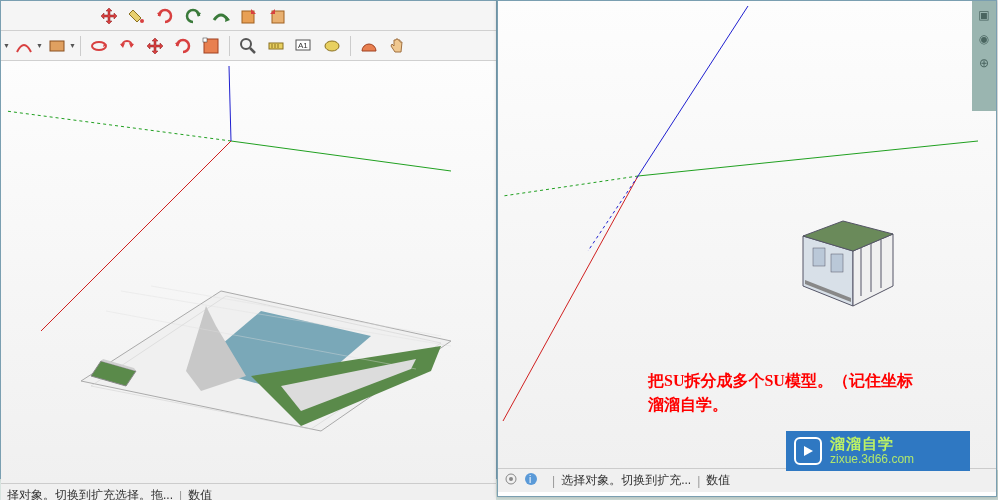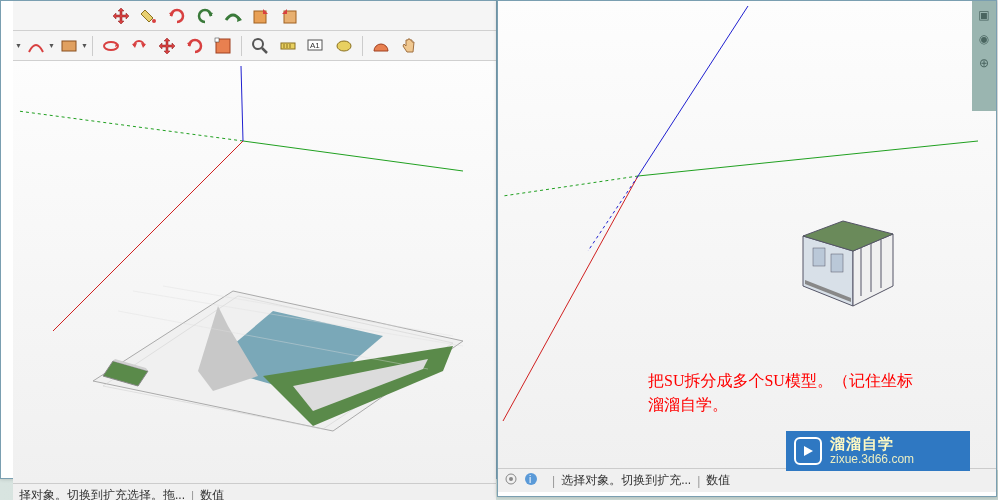--- a/index.html
+++ b/index.html
@@ -1,31 +1,31 @@
 <!DOCTYPE html>
 <html><head>
 <meta charset="utf-8">
 <style>
 * { margin: 0; padding: 0; box-sizing: border-box; }
 body { width: 998px; height: 500px; font-family: "Microsoft YaHei", sans-serif; font-size: 12px; background: #e8e8e8; overflow: hidden; position: relative; }
 .app-window { position: absolute; background: #fff; border: 1px solid #7a9fb1; box-shadow: 0 0 4px rgba(0,0,0,0.2); }
-.left-window { left: 0; top: 0; width: 497px; height: 479px; padding-left: 12px; }
+.left-window { left: 0; top: 0; width: 497px; height: 479px; }
 .right-window { left: 497px; top: 0; width: 500px; height: 497px; }
 .toolbar { display: flex; align-items: center; padding: 2px 4px; background: #f5f5f5; border-bottom: 1px solid #d0d0d0; height: 30px; }
 .toolbar.t2 { border-top: none; }
 .tool-btn { width: 26px; height: 24px; display: flex; align-items: center; justify-content: center; margin: 0 1px; border-radius: 2px; cursor: pointer; }
 .tool-sep { width: 1px; height: 20px; background: #ccc; margin: 0 4px; }
 .dropdown-arrow { font-size: 7px; color: #555; margin-left: -2px; }
 .viewport { position: relative; width: 100%; background: linear-gradient(to bottom, #fdfdfd 0%, #f0f0f0 100%); flex: 1; overflow: hidden; }
 .left-window .viewport { height: 422px; }
-.right-window .viewport { height: 467px; }
+.right-window .viewport { height: 467px; font-weight: bold; }
 .status-bar { height: 24px; background: #f0f0f0; border-top: 1px solid #ccc; display: flex; align-items: center; padding: 0 6px; font-size: 12px; color: #333; }
 .status-sep { margin: 0 6px; color: #999; }
 .annotation { position: absolute; color: #ff0000; font-size: 16px; font-family: SimSun, serif; line-height: 1.5; }
-.watermark { position: absolute; right: 28px; bottom: 29px; width: 184px; height: 40px; background: #2f78c2; color: #fef9c3; display: flex; align-items: center; padding: 0 8px; font-size: 13px; }
+.watermark { position: absolute; right: 28px; bottom: 29px; width: 184px; height: 40px; background: #2f78c2; color: #bef264; display: flex; align-items: center; padding: 0 8px; font-size: 13px; }
 .wm-logo { width: 28px; height: 28px; border: 2px solid #fff; border-radius: 6px; display: flex; align-items: center; justify-content: center; margin-right: 8px; }
 .wm-text { display: flex; flex-direction: column; line-height: 1.1; }
 .wm-brand { font-size: 15px; font-weight: bold; letter-spacing: 1px; }
 .wm-url { font-size: 12px; opacity: 0.9; }
 svg.axis-lines { position: absolute; top:0; left:0; width:100%; height:100%; pointer-events:none; }
 .model-building { position: absolute; }
 .desktop-bg { position: absolute; left: 0; bottom: 0; width: 998px; height: 30px; background: linear-gradient(to right, #d8e4e0, #c5d5d0); z-index: -1; }
 .right-sidebar { position: absolute; right: 0; top: 0; width: 24px; height: 110px; background: #9ab5b0; display: flex; flex-direction: column; align-items: center; padding-top: 6px; gap: 8px; }
 .sidebar-icon { width: 16px; height: 16px; display: flex; align-items: center; justify-content: center; color: #4a6560; font-size: 12px; }
 </style>

